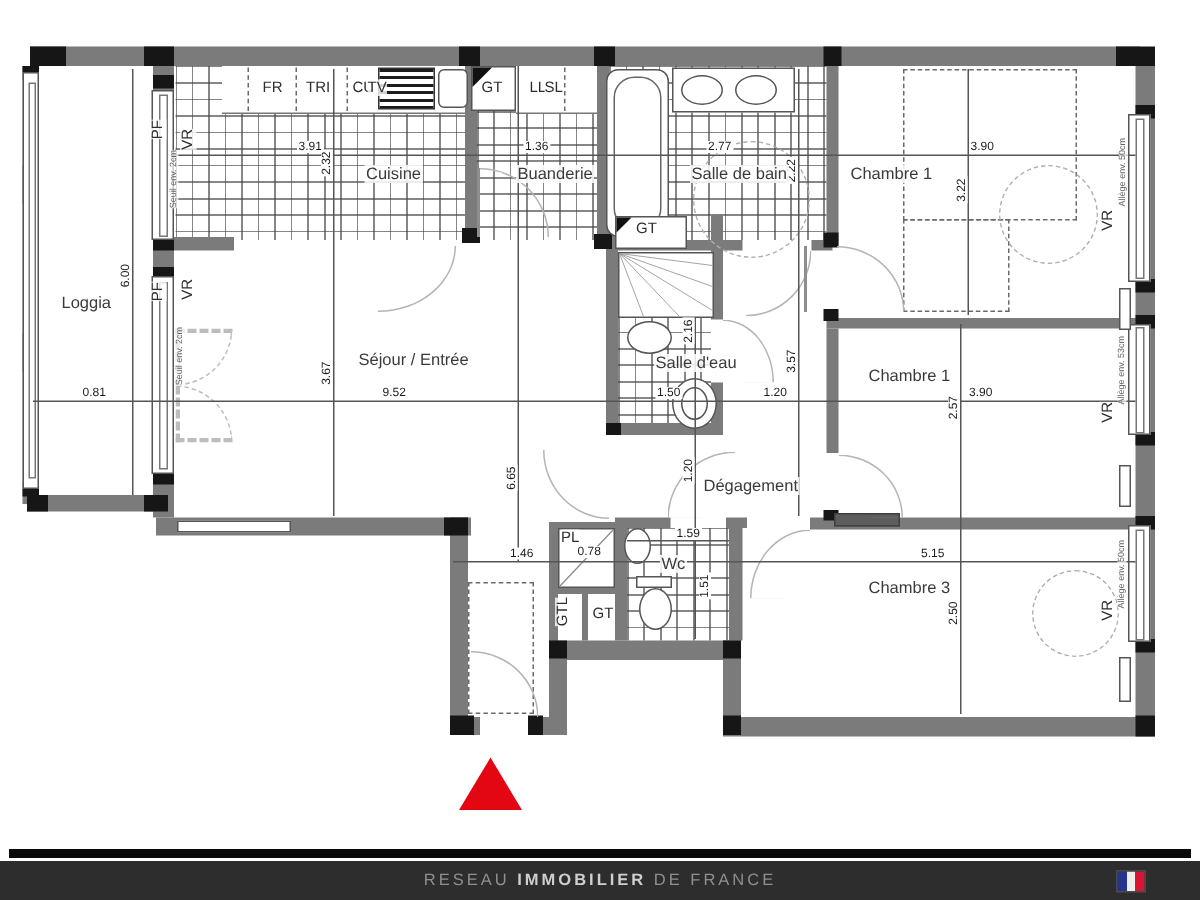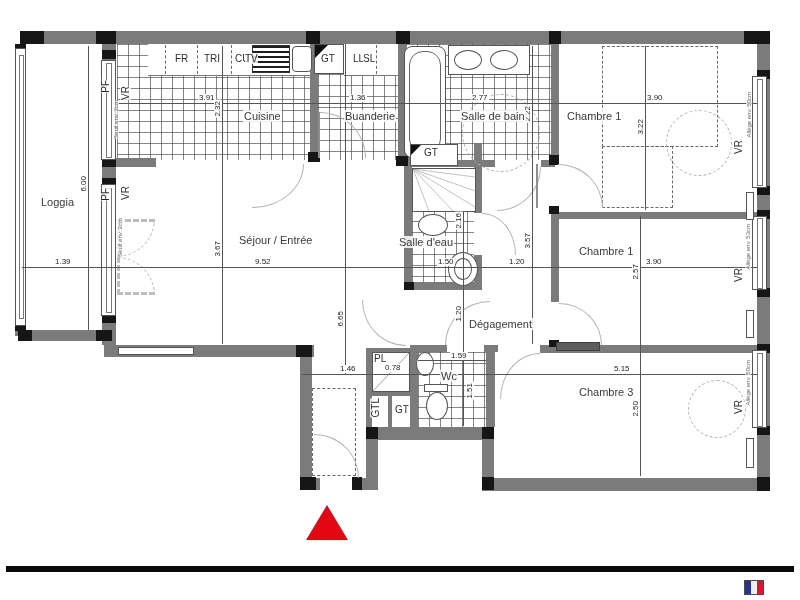--- a/index.html
+++ b/index.html
@@ -232,21 +232,21 @@
   <div class="dimline" style="left:345px;top:44px;width:1px;height:330px"></div>
   <div class="dimline" style="left:532px;top:46px;width:1px;height:298px"></div>
   <div class="dimline" style="left:463px;top:212px;width:1px;height:214px"></div>
   <div class="dimline" style="left:645px;top:46px;width:1px;height:164px"></div>
   <div class="dimline" style="left:640px;top:216px;width:1px;height:260px"></div>
 
   <div class="dim" style="left:198px;top:94px">3.91</div>
   <div class="dim" style="left:349px;top:94px">1.36</div>
   <div class="dim" style="left:471px;top:94px">2.77</div>
   <div class="dim" style="left:646px;top:94px">3.90</div>
-  <div class="dim" style="left:54px;top:258px">1.39</div>
+  <div class="dim" style="left:54px;top:258px">0.81</div>
   <div class="dim" style="left:254px;top:258px">9.52</div>
   <div class="dim" style="left:437px;top:258px">1.50</div>
   <div class="dim" style="left:508px;top:258px">1.20</div>
   <div class="dim" style="left:645px;top:258px">3.90</div>
   <div class="dim" style="left:339px;top:365px">1.46</div>
   <div class="dim" style="left:384px;top:364px">0.78</div>
   <div class="dim" style="left:613px;top:365px">5.15</div>
   <div class="dim" style="left:450px;top:352px">1.59</div>
   <div class="dim v" style="left:80px;top:175px">6.00</div>
   <div class="dim v" style="left:214px;top:100px">2.32</div>
@@ -260,21 +260,21 @@
   <div class="dim v" style="left:637px;top:118px">3.22</div>
   <div class="dim v" style="left:632px;top:263px">2.57</div>
   <div class="dim v" style="left:632px;top:400px">2.50</div>
 
   <div class="room-label" style="left:40px;top:196px">Loggia</div>
   <div class="room-label" style="left:243px;top:110px">Cuisine</div>
   <div class="room-label" style="left:344px;top:110px">Buanderie</div>
   <div class="room-label" style="left:460px;top:110px">Salle de bain</div>
   <div class="room-label" style="left:566px;top:110px">Chambre 1</div>
   <div class="room-label" style="left:238px;top:234px">Séjour / Entrée</div>
-  <div class="room-label" style="left:398px;top:236px">Salle d'eau</div>
+  <div class="room-label" style="left:436px;top:236px">Salle d'eau</div>
   <div class="room-label" style="left:468px;top:318px">Dégagement</div>
   <div class="room-label" style="left:578px;top:245px">Chambre 1</div>
   <div class="room-label" style="left:578px;top:386px">Chambre 3</div>
   <div class="room-label" style="left:440px;top:370px">Wc</div>
   <div class="tag" style="left:374px;top:353px">PL</div>
 
   <div class="tag" style="left:175px;top:53px">FR</div>
   <div class="tag" style="left:204px;top:53px">TRI</div>
   <div class="tag" style="left:235px;top:53px">CU</div>
   <div class="tag" style="left:245px;top:53px">TV</div>
@@ -294,15 +294,22 @@
   <div class="tag v" style="left:733px;top:140px">VR</div>
   <div class="note" style="left:746px;top:92px">Allège env. 50cm</div>
   <div class="tag v" style="left:733px;top:268px">VR</div>
   <div class="note" style="left:745px;top:224px">Allège env. 53cm</div>
   <div class="tag v" style="left:733px;top:400px">VR</div>
   <div class="note" style="left:745px;top:360px">Allège env. 50cm</div>
 
   <div class="triangle-up" style="left:306px;top:505px"></div>
 
   <div id="black-strip" style="left:6px;top:566px;width:788px;height:6px"></div>
+  <div id="footer">
+    <div class="brand">
+      <span>RESEAU</span>
+      <span class="bright">IMMOBILIER</span>
+      <span>DE FRANCE</span>
+    </div>
+  </div>
   <div id="flag"></div>
 
 </div>
 
 </body></html>

